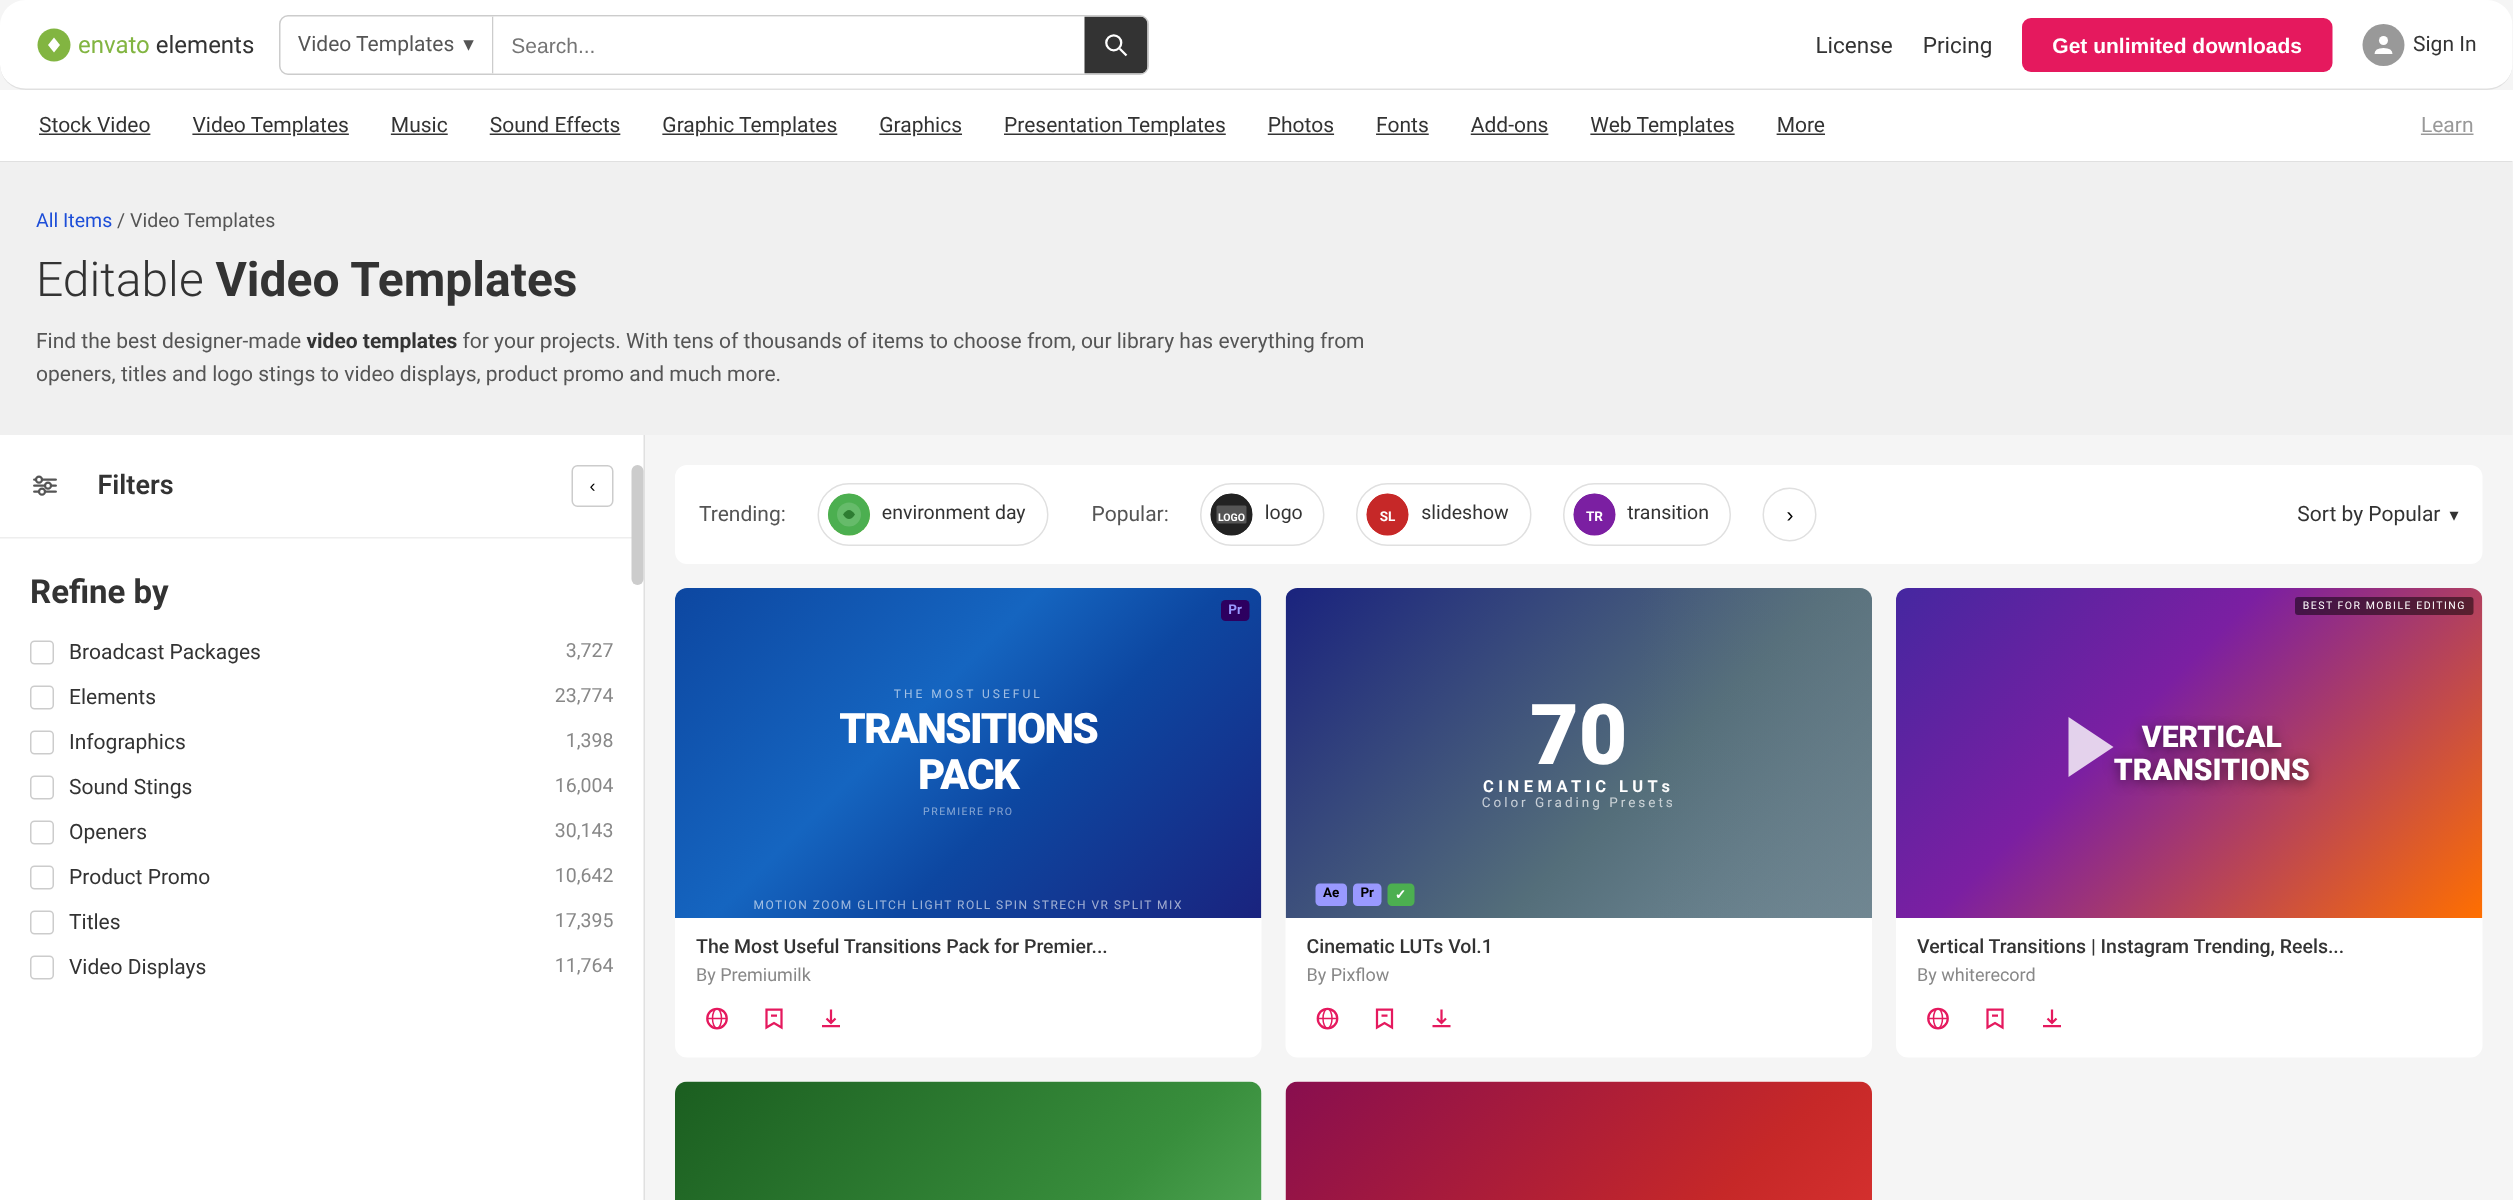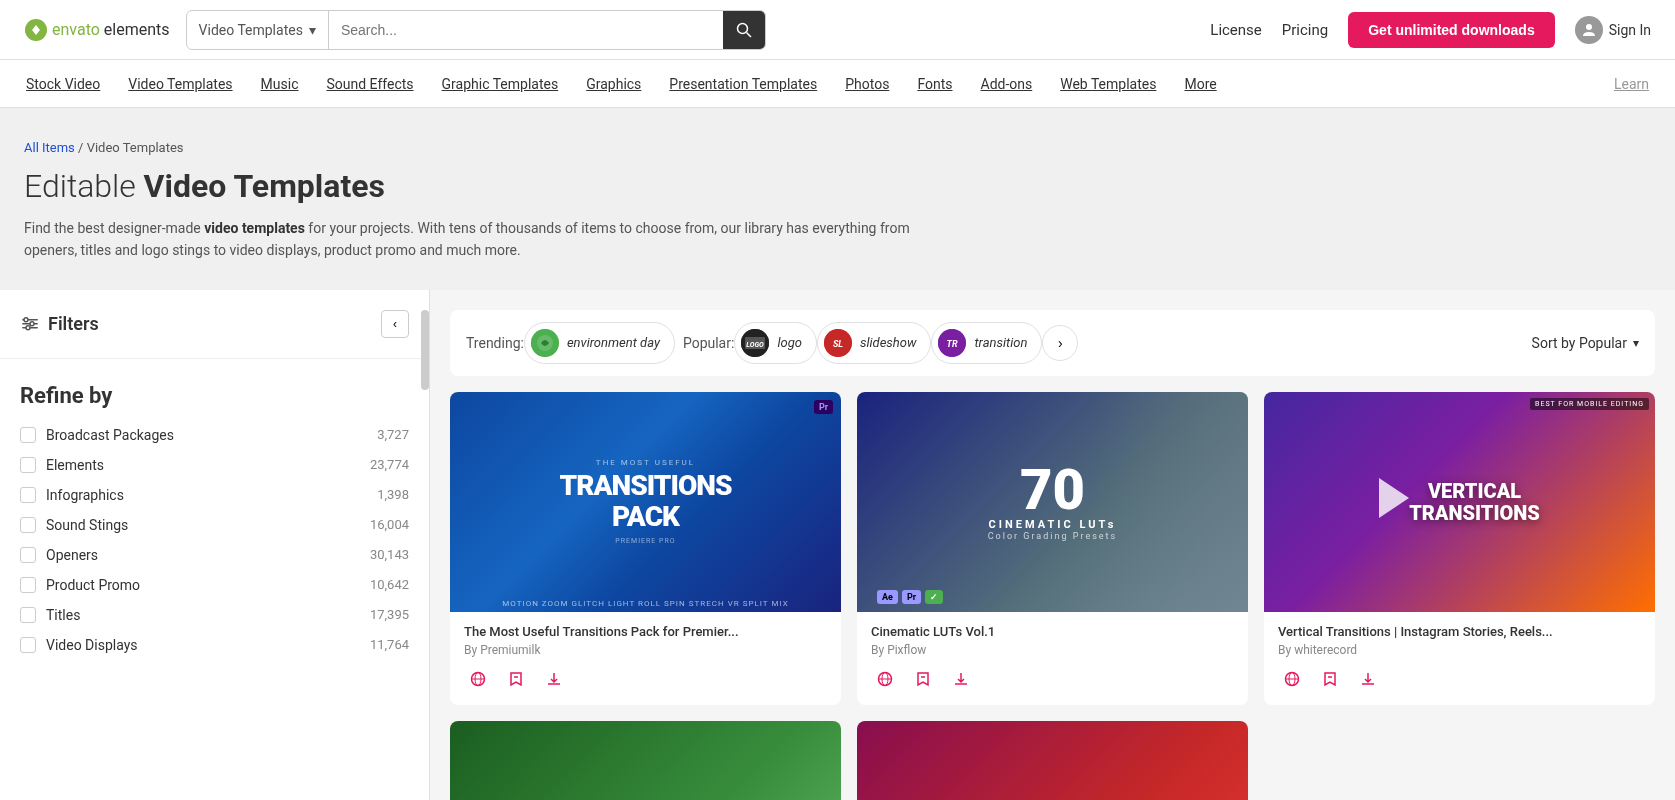--- a/index.html
+++ b/index.html
@@ -1,19 +1,19 @@
 <!DOCTYPE html>
 <html><head>
   <meta charset="utf-8">
   <style>
     * { box-sizing: border-box; margin: 0; padding: 0; }
     body { font-family: -apple-system, BlinkMacSystemFont, 'Segoe UI', Roboto, sans-serif; background: #f5f5f5; color: #333; }
 
     
-    .header { background: #fff; border-bottom: 1px solid #e0e0e0; padding: 0 24px; display: flex; align-items: center; height: 60px; gap: 16px; }
+    .header { background: #fff; border-bottom: 1px solid #e0e0e0; padding: 0 24px; display: flex; align-items: center; height: 60px; gap: 16px; border-radius: 17px; }
     .logo { display: flex; align-items: center; gap: 4px; text-decoration: none; }
     .logo-icon { width: 24px; height: 24px; }
     .logo-envato { color: #82b541; }
     .logo-elements { color: #333; }
 
     .search-bar { display: flex; align-items: center; border: 1.5px solid #ccc; border-radius: 6px; overflow: hidden; flex: 1; max-width: 580px; background: #fff; }
     .search-category { display: flex; align-items: center; gap: 6px; padding: 0 12px; height: 38px; border-right: 1px solid #ccc; font-size: 14px; color: #555; cursor: pointer; white-space: nowrap; }
     .search-input { border: none; outline: none; padding: 0 12px; height: 38px; flex: 1; font-size: 14px; color: #999; }
     .search-btn { background: #333; border: none; width: 42px; height: 38px; display: flex; align-items: center; justify-content: center; cursor: pointer; }
     .search-btn svg { fill: #fff; }
@@ -39,42 +39,42 @@
     .page-title strong { font-weight: 700; }
     .page-desc { font-size: 14px; color: #555; max-width: 900px; line-height: 1.6; }
     .page-desc strong { font-weight: 700; color: #333; }
 
     
     .main { display: flex; background: #f5f5f5; min-height: 600px; }
 
     
     .sidebar { width: 430px; min-width: 430px; background: #fff; border-right: 1px solid #e0e0e0; padding: 0; position: relative; }
     .sidebar-header { display: flex; align-items: center; justify-content: space-between; padding: 20px 20px; border-bottom: 1px solid #eee; }
-    .sidebar-filter-icon { display: flex; align-items: center; gap: 8px; }
+    .sidebar-filter-icon { display: flex; align-items: center; gap: 25px; }
     .filters-label { font-size: 18px; font-weight: 600; color: #333; }
     .collapse-btn { width: 28px; height: 28px; background: none; border: 1px solid #ccc; border-radius: 4px; cursor: pointer; display: flex; align-items: center; justify-content: center; }
 
     .sidebar-scroll { overflow-y: auto; height: calc(100% - 70px); padding: 0 20px 20px; }
     .refine-by { font-size: 22px; font-weight: 700; color: #333; padding: 24px 0 12px; }
     .categories-label { font-size: 13px; color: #888; margin-bottom: 12px; font-weight: 600; letter-spacing: 0.5px; }
 
     .category-item { display: flex; align-items: center; gap: 10px; padding: 7px 0; cursor: pointer; }
     .category-checkbox { width: 16px; height: 16px; border: 1.5px solid #ccc; border-radius: 3px; flex-shrink: 0; background: #fff; cursor: pointer; }
     .category-name { font-size: 14px; color: #333; flex: 1; }
     .category-count { font-size: 13px; color: #888; }
     .sidebar-scroll-thumb { position: absolute; right: 0; top: 20px; width: 8px; height: 80px; background: #ccc; border-radius: 4px; }
 
     
     .content { flex: 1; padding: 20px; }
 
     
-    .trending-bar { display: flex; align-items: center; gap: 0; background: #fff; border-radius: 8px; padding: 12px 16px; margin-bottom: 16px; flex-wrap: wrap; }
+    .trending-bar { display: flex; align-items: center; gap: 21px; background: #fff; border-radius: 8px; padding: 12px 16px; margin-bottom: 16px; flex-wrap: wrap; }
     .trending-label { font-size: 14px; color: #555; white-space: nowrap; }
     .popular-label { font-size: 14px; color: #555; margin-left: 8px; white-space: nowrap; }
-    .tag-pill { display: flex; align-items: center; gap: 8px; border: 1.5px solid #e0e0e0; border-radius: 50px; padding: 6px 14px 6px 6px; cursor: pointer; font-size: 13px; color: #333; background: #fff; font-style: italic; }
+    .tag-pill { display: flex; align-items: center; gap: 8px; border: 1.5px solid #e0e0e0; border-radius: 50px; padding: 6px 14px 6px 6px; cursor: pointer; font-size: 13px; color: #333; background: #fff; }
     .tag-icon { width: 28px; height: 28px; border-radius: 50%; overflow: hidden; flex-shrink: 0; }
     .tag-icon-env { background: linear-gradient(135deg, #4caf50, #8bc34a); }
     .tag-icon-logo { background: linear-gradient(135deg, #222, #555); }
     .tag-icon-slide { background: linear-gradient(135deg, #c62828, #e53935); }
     .tag-icon-trans { background: linear-gradient(135deg, #6a1b9a, #ab47bc); }
 
     .sort-by { margin-left: auto; display: flex; align-items: center; gap: 6px; font-size: 14px; color: #333; cursor: pointer; white-space: nowrap; }
     .sort-arrow { font-size: 12px; }
 
     .next-btn { width: 36px; height: 36px; border-radius: 50%; border: 1.5px solid #e0e0e0; background: #fff; display: flex; align-items: center; justify-content: center; cursor: pointer; }
@@ -395,21 +395,21 @@
       <div class="item-card">
         <div class="thumb-wrap">
           <div style="width:100%;height:100%;background:linear-gradient(135deg, #4527a0 0%, #7b1fa2 40%, #ff6f00 100%);display:flex;flex-direction:row;align-items:center;justify-content:center;position:relative;">
             <div style="position:absolute;top:6px;right:6px;background:rgba(0,0,0,0.5);color:#fff;font-size:7px;padding:2px 5px;border-radius:2px;letter-spacing:1px;">BEST FOR MOBILE EDITING</div>
 
             <div style="width:0;height:0;border-left:30px solid rgba(255,255,255,0.8);border-top:20px solid transparent;border-bottom:20px solid transparent;margin-bottom:8px;"></div>
             <div class="thumb-vert-text" style="font-size:20px;font-weight:900;color:#fff;text-align:center;line-height:1.1;text-shadow:0 2px 8px rgba(0,0,0,0.5);">VERTICAL<br>TRANSITIONS</div>
           </div>
         </div>
         <div class="item-info">
-          <div class="item-title">Vertical Transitions | Instagram Stories, Reels...</div>
+          <div class="item-title">Vertical Transitions | Instagram Trending, Reels...</div>
           <div class="item-author">By whiterecord</div>
           <div class="item-actions">
             <div class="action-icon globe">
               <svg width="16" height="16" viewBox="0 0 16 16">
                 <circle cx="8" cy="8" r="6.5" stroke="#e5195e" stroke-width="1.5" fill="none"></circle>
                 <ellipse cx="8" cy="8" rx="3" ry="6.5" stroke="#e5195e" stroke-width="1" fill="none"></ellipse>
                 <line x1="1.5" y1="8" x2="14.5" y2="8" stroke="#e5195e" stroke-width="1"></line>
               </svg>
             </div>
             <div class="action-icon bookmark">

